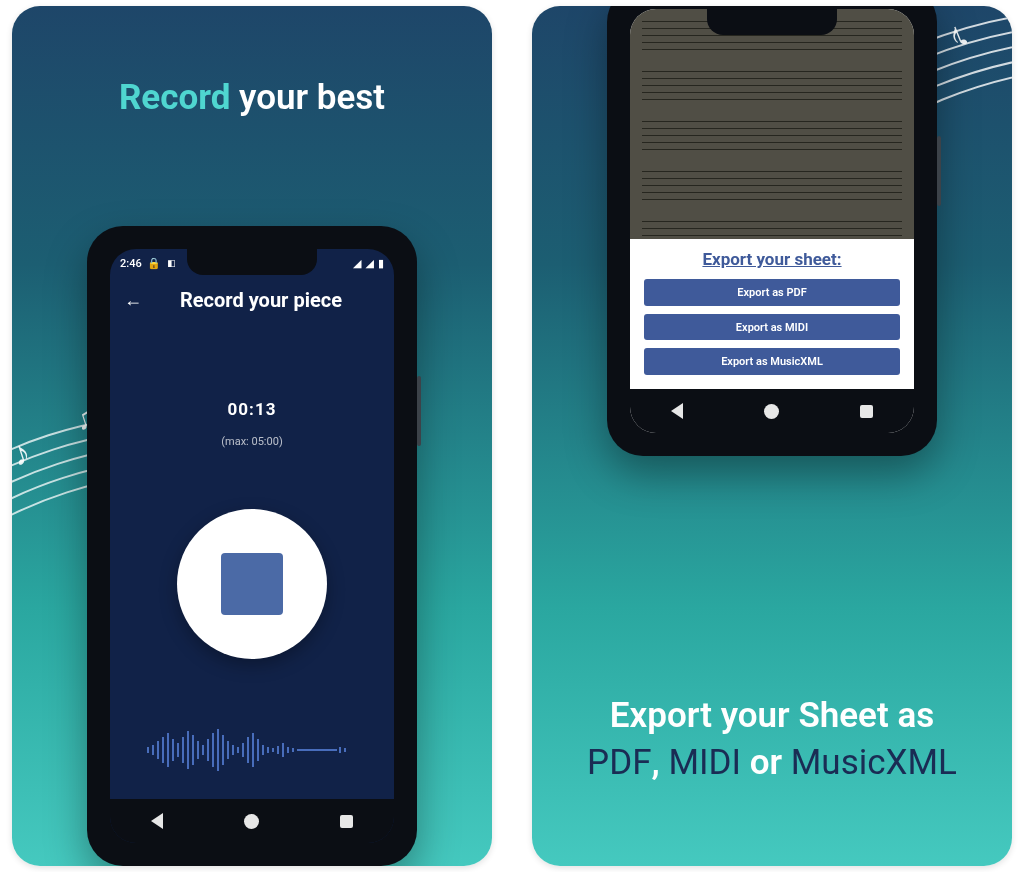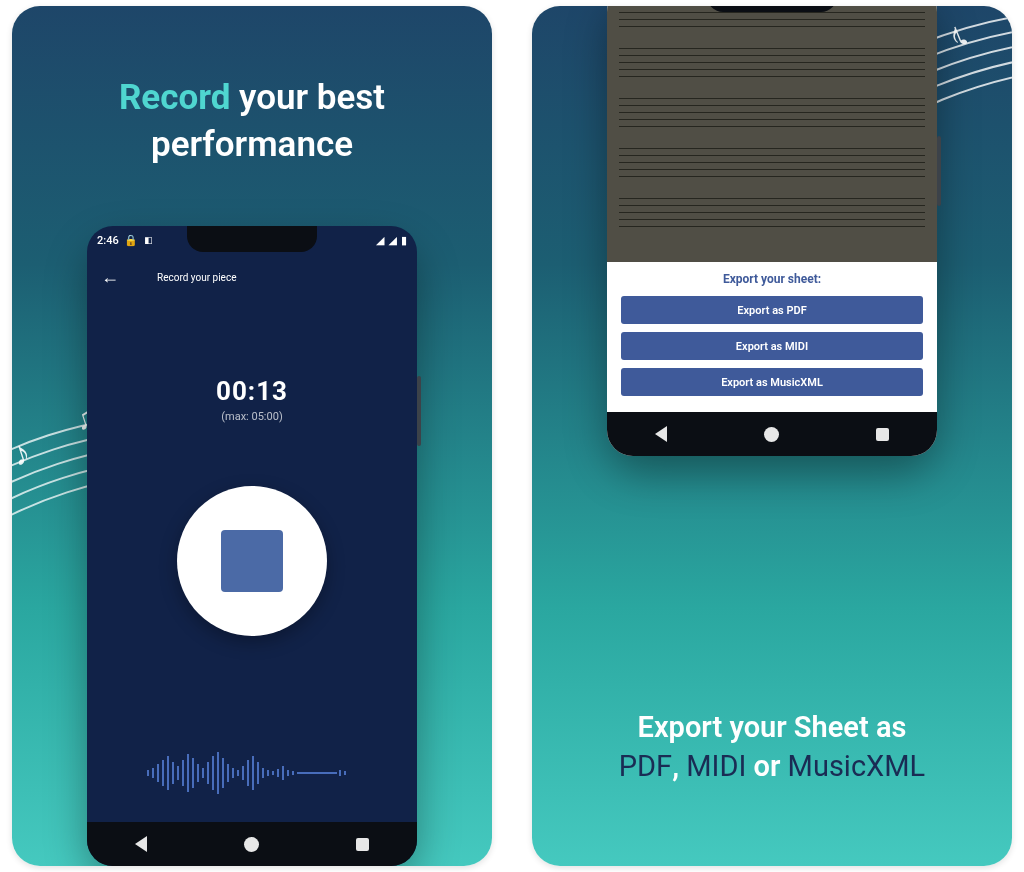--- a/index.html
+++ b/index.html
@@ -48,39 +48,39 @@
     line-height:1.35;
     color:#fff;
     padding:0 33px;
   }
   .headline-top .accent{ color:var(--cyan); font-weight:700;}
   .headline-bottom{
     position:absolute;
     left:0;right:0;
     bottom:80px;
     text-align:center;
-    font-size:29px;
+    font-size:35px;
     font-weight:600;
     line-height:1.35;
     color:#fff;
     padding:0 20px;
   }
   .headline-bottom .accent{ color:var(--deep-navy); font-weight:400;}
   
   .music-staff{ position:absolute; pointer-events:none; }
   .music-staff.left{ left:-140px; top:330px; transform:rotate(-18deg); }
   .music-staff.right{ right:-150px; top:-40px; transform:rotate(-22deg) scaleX(-1);}
   
   .phone{
     position:absolute;
     width:330px;
     border-radius:36px;
     background:#0b0e14;
     box-shadow:0 18px 40px rgba(0,0,0,0.35);
-    padding:0;
+    padding:23px;
     box-sizing:border-box;
   }
   .phone.large{
     height:640px;
     left:50%; transform:translateX(-50%);
     top:220px;
   }
   .phone.top{
     height:470px;
     left:50%; transform:translateX(-50%);
@@ -117,26 +117,26 @@
     display:flex;justify-content:space-between;align-items:center;
     padding:0 10px;color:#fff;font-size:11px;font-weight:500;z-index:4;
   }
   .statusbar .sb-left{display:flex;gap:6px;align-items:center;}
   .statusbar .sb-right{display:flex;gap:4px;align-items:center;}
   .appbar{
     position:absolute;top:28px;left:0;right:0;height:46px;
     display:flex;align-items:center;gap:14px;padding:0 14px;color:#fff;z-index:4;
   }
   .appbar .back-arrow{ font-size:18px;}
-  .appbar .title{ font-size:10px;font-weight:400; margin-left:24px;}
+  .appbar .title{ font-size:20px;font-weight:700; margin-left:24px;}
   .rec-timer{
     position:absolute;top:150px;left:0;right:0;text-align:center;color:#fff;
   }
-  .rec-timer .t{ font-size:26px;font-weight:700;letter-spacing:1px;}
-  .rec-timer .max{ font-size:11px;opacity:.7;margin-top:4px;}
+  .rec-timer .t{ font-size:17px;font-weight:700;letter-spacing:1px;}
+  .rec-timer .max{ font-size:11px;opacity:.7;margin-top:16px;}
   .stop-button{
     position:absolute;top:260px;left:50%;transform:translateX(-50%);
     width:150px;height:150px;border-radius:50%;background:#fff;
     display:flex;align-items:center;justify-content:center;
     box-shadow:0 6px 18px rgba(0,0,0,0.3);
   }
   .stop-button .square{ width:62px;height:62px;background:#4b6aa6;border-radius:4px;}
   .waveform{
     position:absolute;bottom:70px;left:50%;transform:translateX(-50%);
     height:46px;width:210px;opacity:.9;
@@ -154,21 +154,21 @@
   .staff-line .lines{ position:absolute;inset:0;}
   .staff-line .lines div{ position:absolute;left:0;right:0;height:1px;background:#2a2a22;}
   .staff-line .lines div:nth-child(1){top:4px;} .staff-line .lines div:nth-child(2){top:11px;}
   .staff-line .lines div:nth-child(3){top:18px;} .staff-line .lines div:nth-child(4){top:25px;}
   .staff-line .lines div:nth-child(5){top:32px;}
   .export-drawer{
     position:absolute;bottom:44px;left:0;right:0;height:150px;background:#fff;
     padding:10px 14px 14px 14px;box-sizing:border-box;
     display:flex;flex-direction:column;gap:8px;align-items:center;
   }
-  .export-drawer .drawer-title{ color:var(--accent);font-size:12px;font-weight:700;margin-bottom:2px;}
+  .export-drawer .drawer-title{ color:var(--accent);font-size:17px;font-weight:700;margin-bottom:2px;text-decoration:underline;}
   .export-btn{
     width:100%;height:28px;border-radius:3px;background:var(--accent);color:#fff;
     font-size:11px;font-weight:600;display:flex;align-items:center;justify-content:center;
   }
 </style>
 </head>
 <body>
 
 <div class="card">
 
@@ -184,21 +184,20 @@
       <text x="30" y="115" font-size="70" font-family="serif">𝄞</text>
       <text x="150" y="95" font-size="34">♪</text>
       <text x="220" y="80" font-size="30">♫</text>
       <text x="300" y="110" font-size="36">♪</text>
       <text x="360" y="140" font-size="30">♩</text>
     </g>
   </svg>
 
   <div class="headline-top">
     <span class="accent">Record</span><span> your best</span><br>
-    <span>performance</span>
   </div>
 
   <div class="phone large">
     <div class="screen record">
       <div class="notch"></div>
 
       <div class="statusbar">
         <div class="sb-left">
           <span>2:46</span>
           <span>🔒</span>

